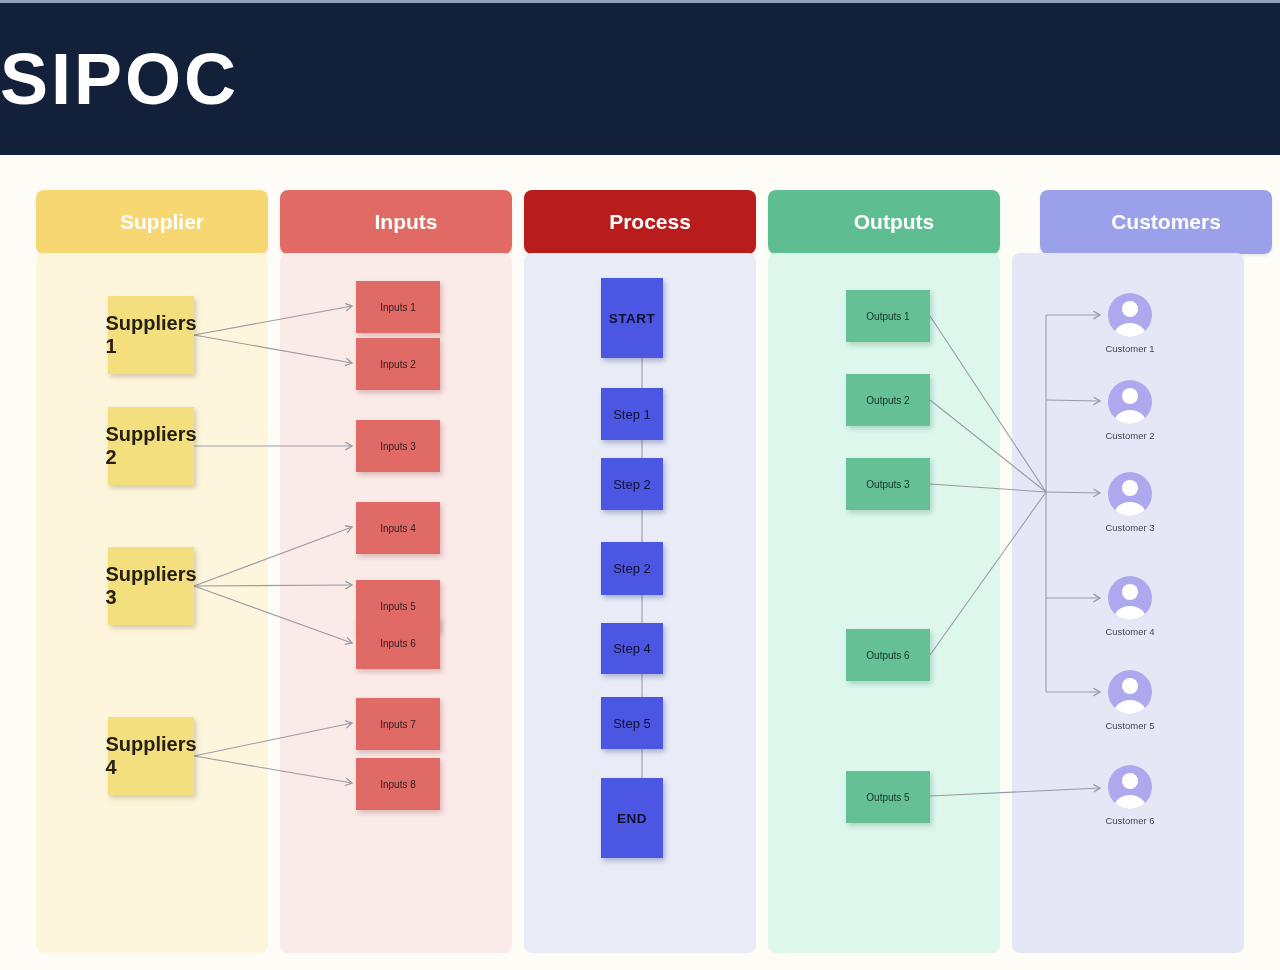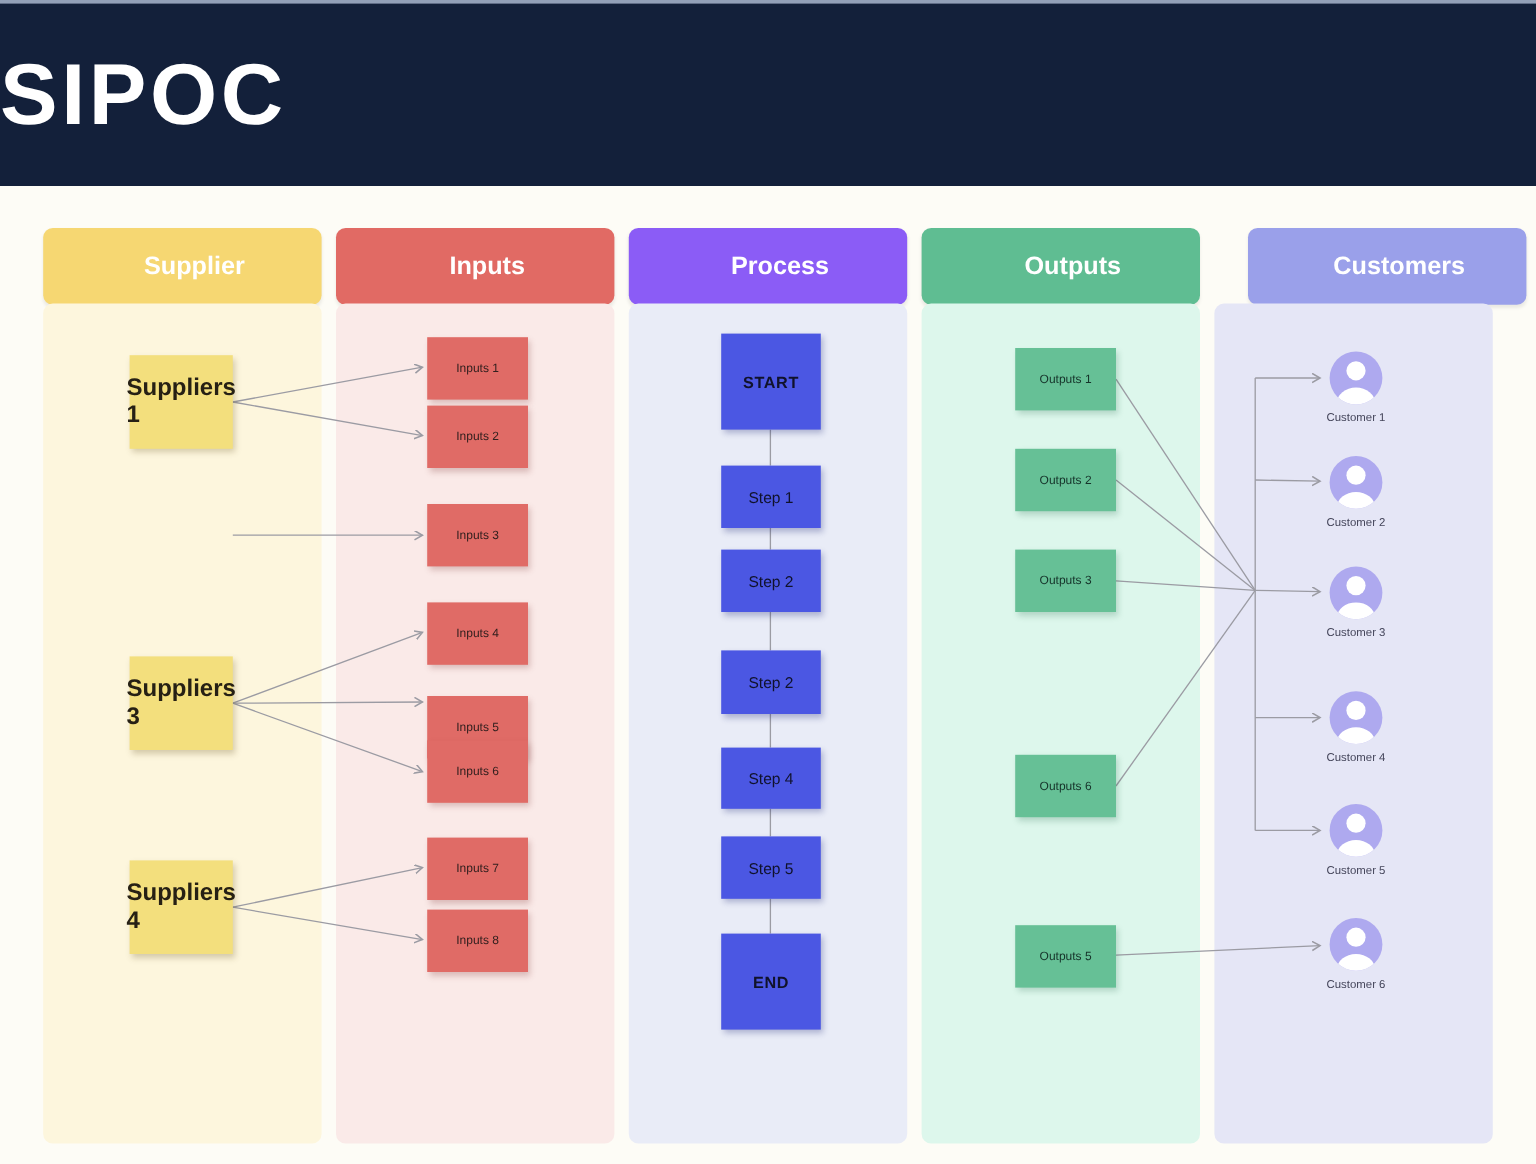--- a/index.html
+++ b/index.html
@@ -20,21 +20,21 @@
   
   .pill {
     position:absolute; top:190px; width:232px; height:64px;
     border-radius:8px; display:flex; align-items:center; justify-content:center;
     color:#ffffff; font-size:21px; font-weight:700;
     box-shadow:0 2px 3px rgba(0,0,0,0.08);
     padding-left:20px;
   }
   .pill-supplier  { left:36px;   background:#f6d772; }
   .pill-inputs    { left:280px;  background:#e16a64; }
-  .pill-process   { left:524px;  background:#8b5cf6; }
+  .pill-process   { left:524px;  background:#b91c1c; }
   .pill-outputs   { left:768px;  background:#5fbd92; }
   .pill-customers { left:1012px; background:#9aa0ea;margin-left:28px; }
 
   
   .panel {
     position:absolute; top:253px; width:232px; height:700px; border-radius:8px;
   }
   .panel-supplier  { left:36px;   background:#fdf6dd; }
   .panel-inputs    { left:280px;  background:#faeae8; }
   .panel-process   { left:524px;  background:#e9ecf7; }
@@ -52,21 +52,21 @@
   .sup-note {
     left:108px; width:86px; height:78px; background:#f3df7d;
     font-size:20px; font-weight:700; color:#262014;
   }
   .in-note {
     left:356px; width:84px; height:52px; background:#e06b66;
     font-size:10px; font-weight:500; color:#33201f;
     box-shadow:2px 3px 5px rgba(120,40,40,0.25);
   }
   .proc-box {
-    left:601px; width:83px; background:#4b57e3;
+    left:601px; width:62px; background:#4b57e3;
     font-size:13px; font-weight:500; color:#10122b;
     box-shadow:2px 3px 5px rgba(30,40,120,0.3);
   }
   .proc-end { font-weight:800; font-size:13.5px; letter-spacing:0.5px; }
   .out-note {
     left:846px; width:84px; height:52px; background:#66c096;
     font-size:10px; font-weight:500; color:#16332a;
     box-shadow:2px 3px 5px rgba(20,90,60,0.22);
   }
 
@@ -143,20 +143,21 @@
       <line x1="1046" y1="400" x2="1100" y2="401" marker-end="url(#arr)"></line>
       <line x1="1046" y1="492" x2="1100" y2="493" marker-end="url(#arr)"></line>
       <line x1="1046" y1="598" x2="1100" y2="598" marker-end="url(#arr)"></line>
       <line x1="1046" y1="692" x2="1100" y2="692" marker-end="url(#arr)"></line>
 
       <line x1="930" y1="796" x2="1100" y2="788" marker-end="url(#arr)"></line>
     </g>
   </svg>
 
   <div class="note sup-note" style="top:296px">Suppliers 1</div>
+  <div class="note sup-note" style="top:407px">Suppliers 2</div>
   <div class="note sup-note" style="top:547px">Suppliers 3</div>
   <div class="note sup-note" style="top:717px">Suppliers 4</div>
 
   <div class="note in-note" style="top:281px">Inputs 1</div>
   <div class="note in-note" style="top:338px">Inputs 2</div>
   <div class="note in-note" style="top:420px">Inputs 3</div>
   <div class="note in-note" style="top:502px">Inputs 4</div>
   <div class="note in-note" style="top:580px">Inputs 5</div>
   <div class="note in-note" style="top:617px">Inputs 6</div>
   <div class="note in-note" style="top:698px">Inputs 7</div>

